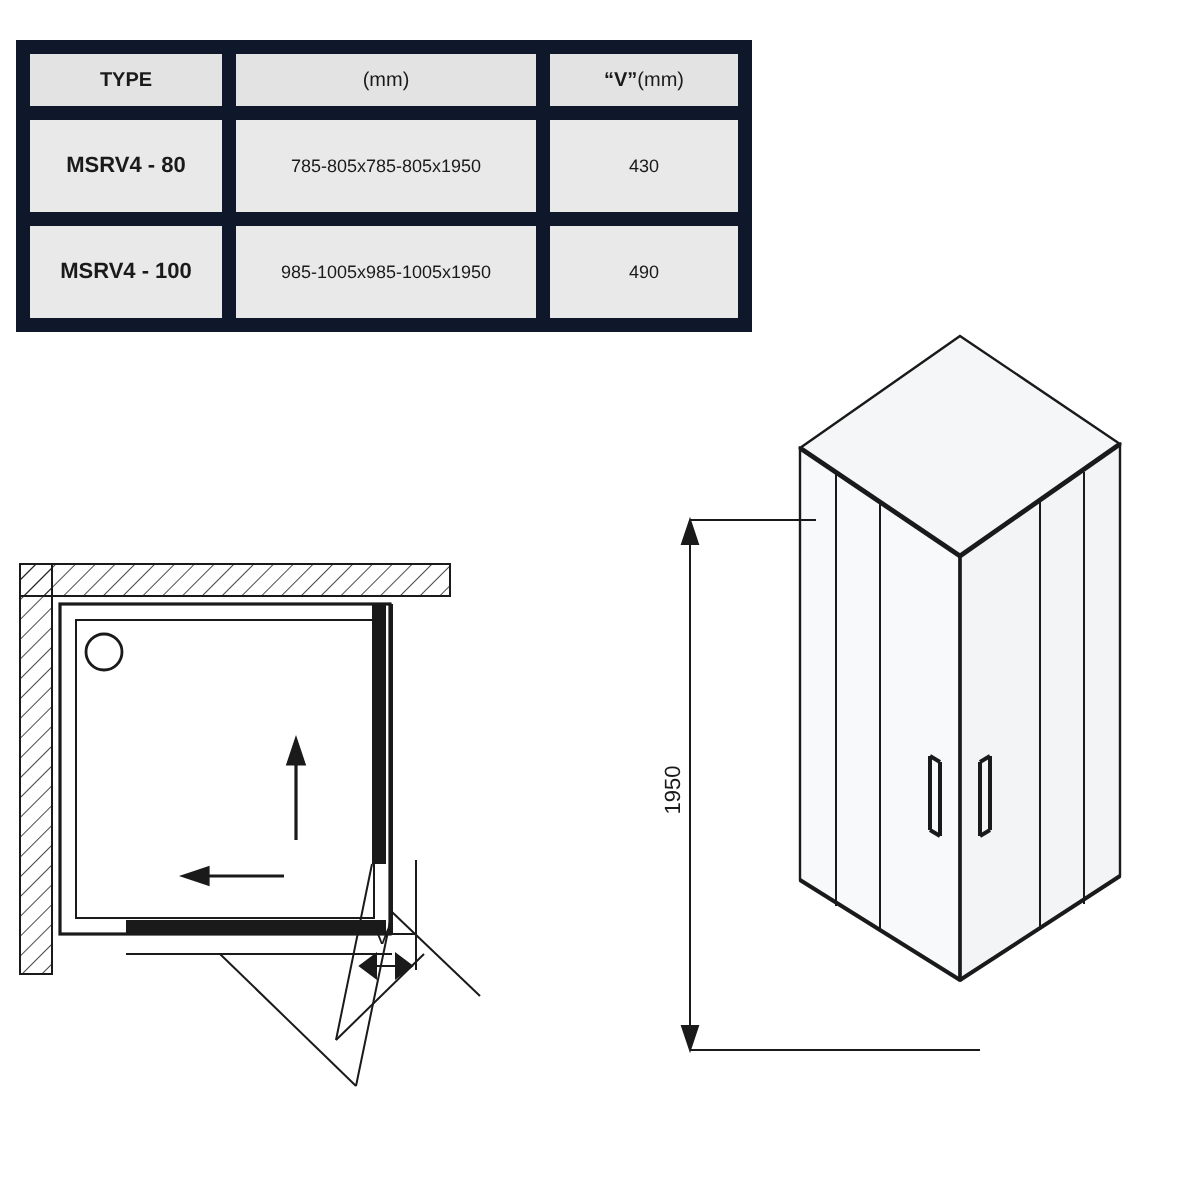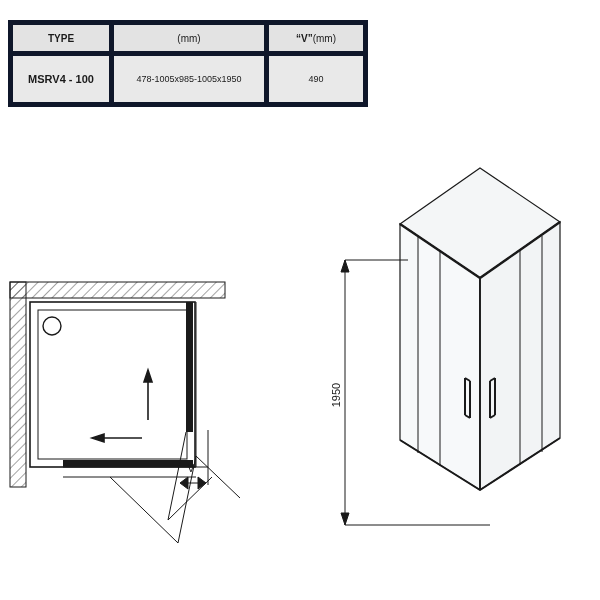--- a/index.html
+++ b/index.html
@@ -23,21 +23,21 @@
   
   .spec-table {
     position: absolute;
     left: 8px;
     top: 20px;
     width: 340px;
     border-collapse: collapse;
     table-layout: fixed;
   }
   .spec-table td, .spec-table th {
-    border: 5px solid #0f172a;
+    border: 7px solid #0f172a;
     text-align: center;
     vertical-align: middle;
     color: #1a1a1a;
     padding: 0;
   }
   .spec-table thead th {
     height: 26px;
     font-size: 10px;
     font-weight: bold;
     background: #e3e3e3;
@@ -83,22 +83,27 @@
   <table class="spec-table">
     <thead>
       <tr>
         <th class="col-type">TYPE</th>
         <th class="col-mm hdr-mm">(mm)</th>
         <th class="col-v"><span>“V”</span><span style="font-weight:normal;">(mm)</span></th>
       </tr>
     </thead>
     <tbody>
       <tr>
+        <td class="type-cell">MSRV4 - 80</td>
+        <td>785-805x785-805x1950</td>
+        <td>430</td>
+      </tr>
+      <tr>
         <td class="type-cell">MSRV4 - 100</td>
-        <td>478-1005x985-1005x1950</td>
+        <td>985-1005x985-1005x1950</td>
         <td>490</td>
       </tr>
     </tbody>
   </table>
 
   <svg class="plan-view" width="320" height="300" viewBox="0 0 320 300">
     <defs>
       <pattern id="hatch" width="7" height="7" patternTransform="rotate(45)" patternUnits="userSpaceOnUse">
         <line x1="0" y1="0" x2="0" y2="7" stroke="#1a1a1a" stroke-width="0.8"></line>
       </pattern>

